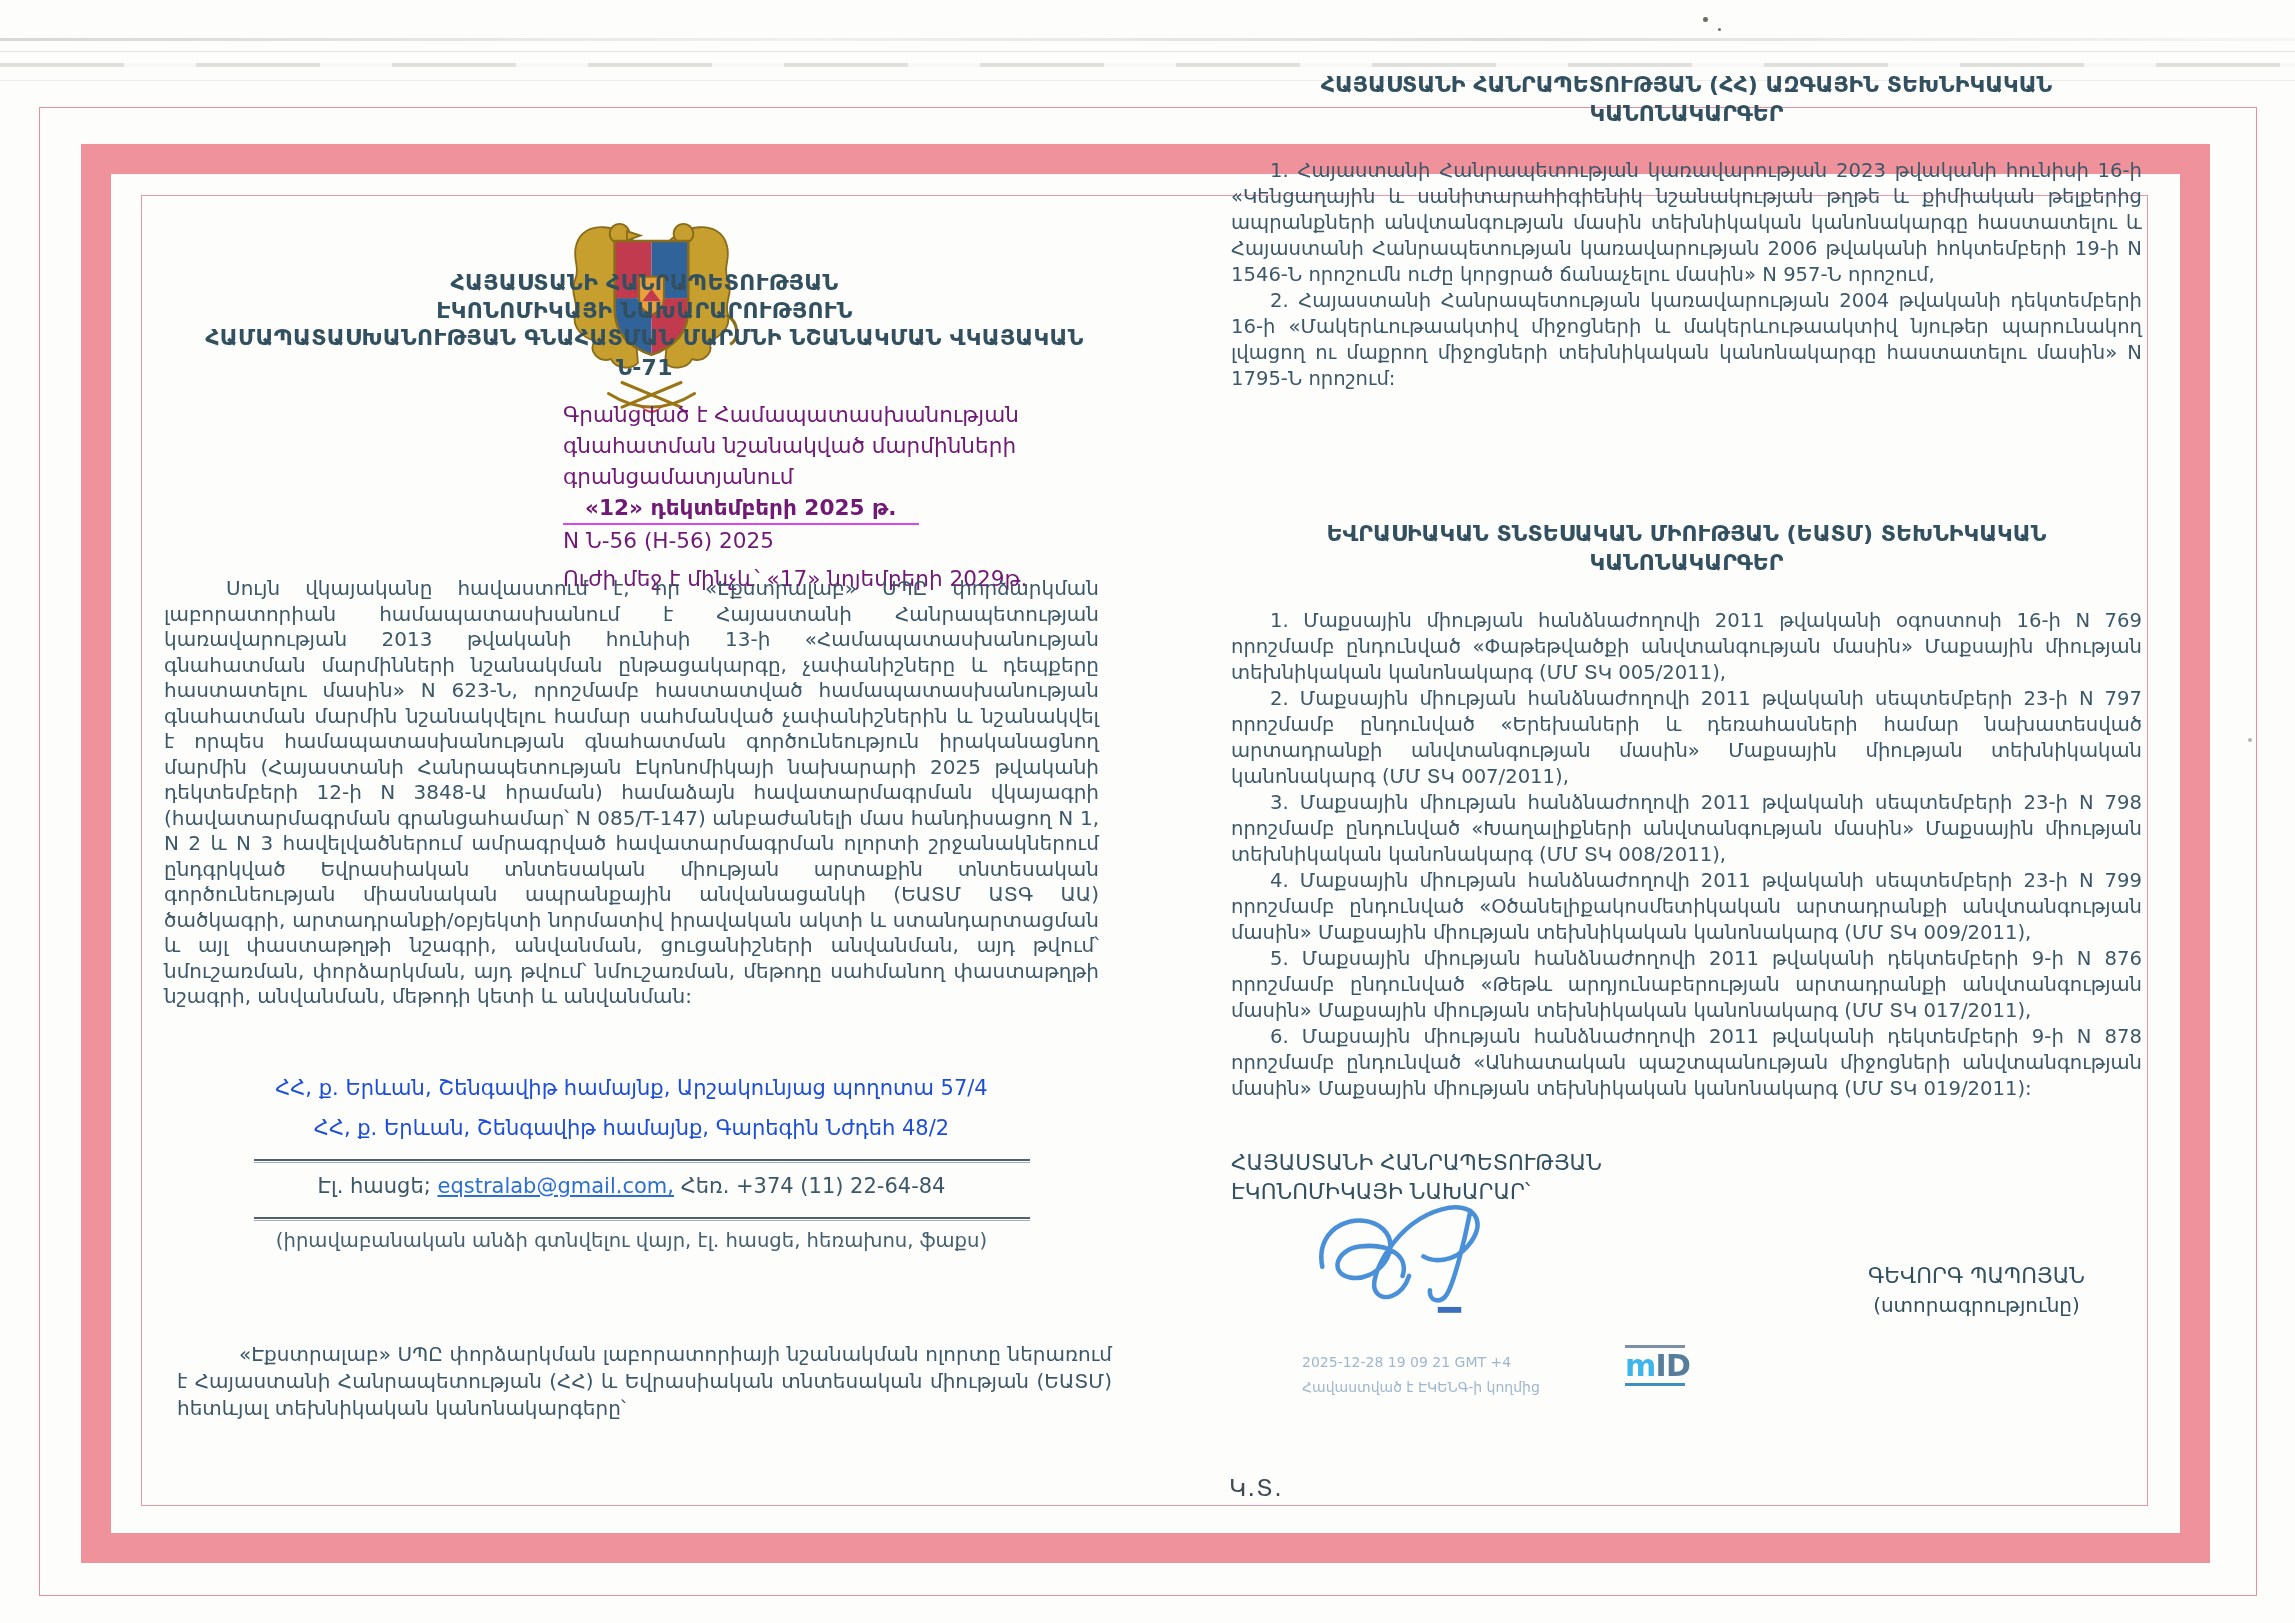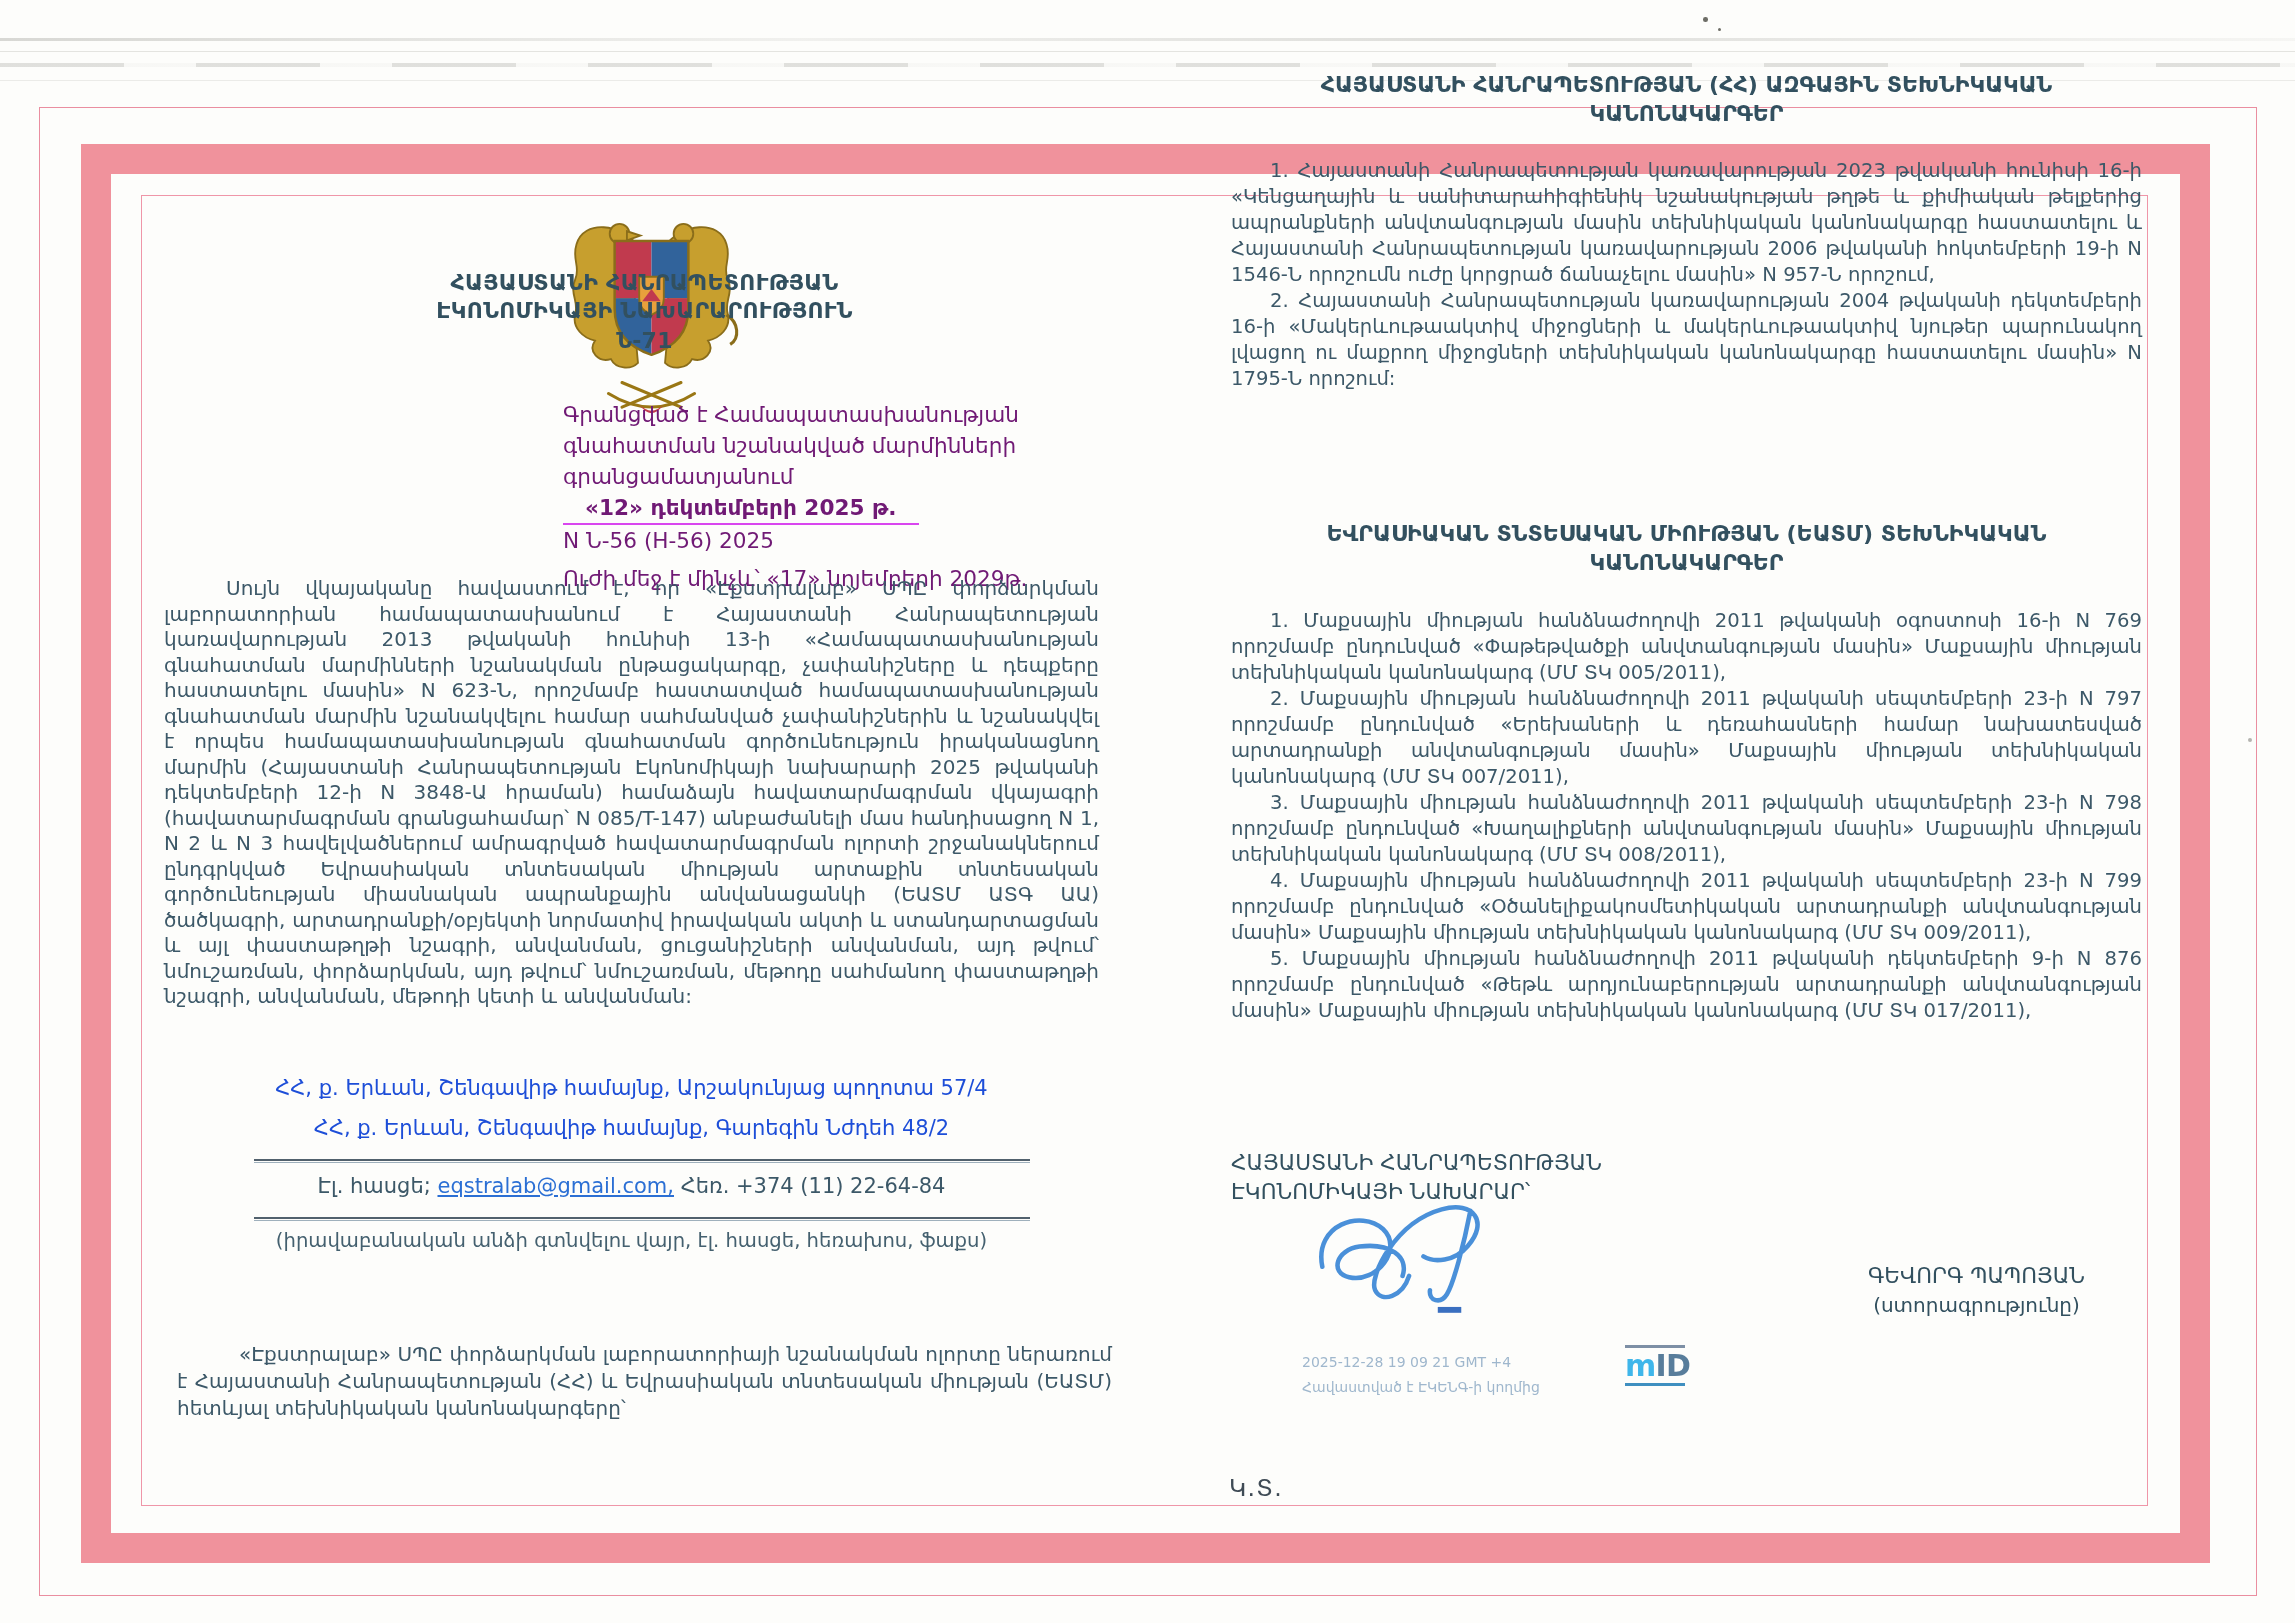--- a/index.html
+++ b/index.html
@@ -121,20 +121,21 @@
       </g>
       <path d="M150,336 q20,20 40,0 q-20,28 -40,0 Z" fill="#c13a4e"></path>
     </svg>
   </div>
 
   <div class="shift">
 
     <div class="ministry">
       <div>ՀԱՅԱՍՏԱՆԻ ՀԱՆՐԱՊԵՏՈՒԹՅԱՆ</div>
       <div>ԷԿՈՆՈՄԻԿԱՅԻ ՆԱԽԱՐԱՐՈՒԹՅՈՒՆ</div>
+      <div>ՀԱՄԱՊԱՏԱՍԽԱՆՈՒԹՅԱՆ ԳՆԱՀԱՏՄԱՆ ՄԱՐՄՆԻ ՆՇԱՆԱԿՄԱՆ ՎԿԱՅԱԿԱՆ</div>
       <div class="num">Ն-71</div>
     </div>
 
     <div class="regblock">
       <div>Գրանցված է Համապատասխանության</div>
       <div>գնահատման նշանակված մարմինների</div>
       <div>գրանցամատյանում</div>
       <div><span class="date">«12» դեկտեմբերի 2025 թ.</span></div>
       <div>N Ն-56 (H-56) 2025</div>
       <div class="valid">Ուժի մեջ է մինչև՝ «17» նոյեմբերի 2029թ.</div>
@@ -161,20 +162,21 @@
       <p>2. Հայաստանի Հանրապետության կառավարության 2004 թվականի դեկտեմբերի 16-ի «Մակերևութաակտիվ միջոցների և մակերևութաակտիվ նյութեր պարունակող լվացող ու մաքրող միջոցների տեխնիկական կանոնակարգը հաստատելու մասին» N 1795-Ն որոշում:</p>
     </div>
 
     <div class="rc-head eaeu">ԵՎՐԱՍԻԱԿԱՆ ՏՆՏԵՍԱԿԱՆ ՄԻՈՒԹՅԱՆ (ԵԱՏՄ) ՏԵԽՆԻԿԱԿԱՆ ԿԱՆՈՆԱԿԱՐԳԵՐ</div>
     <div class="rc-items eaeu">
       <p>1. Մաքսային միության հանձնաժողովի 2011 թվականի օգոստոսի 16-ի N 769 որոշմամբ ընդունված «Փաթեթվածքի անվտանգության մասին» Մաքսային միության տեխնիկական կանոնակարգ (ՄՄ ՏԿ 005/2011),</p>
       <p>2. Մաքսային միության հանձնաժողովի 2011 թվականի սեպտեմբերի 23-ի N 797 որոշմամբ ընդունված «Երեխաների և դեռահասների համար նախատեսված արտադրանքի անվտանգության մասին» Մաքսային միության տեխնիկական կանոնակարգ (ՄՄ ՏԿ 007/2011),</p>
       <p>3. Մաքսային միության հանձնաժողովի 2011 թվականի սեպտեմբերի 23-ի N 798 որոշմամբ ընդունված «Խաղալիքների անվտանգության մասին» Մաքսային միության տեխնիկական կանոնակարգ (ՄՄ ՏԿ 008/2011),</p>
       <p>4. Մաքսային միության հանձնաժողովի 2011 թվականի սեպտեմբերի 23-ի N 799 որոշմամբ ընդունված «Օծանելիքակոսմետիկական արտադրանքի անվտանգության մասին» Մաքսային միության տեխնիկական կանոնակարգ (ՄՄ ՏԿ 009/2011),</p>
       <p>5. Մաքսային միության հանձնաժողովի 2011 թվականի դեկտեմբերի 9-ի N 876 որոշմամբ ընդունված «Թեթև արդյունաբերության արտադրանքի անվտանգության մասին» Մաքսային միության տեխնիկական կանոնակարգ (ՄՄ ՏԿ 017/2011),</p>
+      <p>6. Մաքսային միության հանձնաժողովի 2011 թվականի դեկտեմբերի 9-ի N 878 որոշմամբ ընդունված «Անհատական պաշտպանության միջոցների անվտանգության մասին» Մաքսային միության տեխնիկական կանոնակարգ (ՄՄ ՏԿ 019/2011):</p>
     </div>
 
     <div class="minister">
       <div>ՀԱՅԱՍՏԱՆԻ ՀԱՆՐԱՊԵՏՈՒԹՅԱՆ</div>
       <div>ԷԿՈՆՈՄԻԿԱՅԻ ՆԱԽԱՐԱՐ՝</div>
     </div>
 
     <div class="sig">
       <svg width="288" height="137" viewBox="0 0 440 210">
         <path d="M35,130 C22,65 95,42 128,72 C160,102 118,156 76,146 C46,139 56,104 92,99 C138,93 168,114 158,144 M168,144 C158,176 126,186 116,166 C106,146 146,62 218,42 C268,28 290,62 258,98 C238,122 206,124 190,114 M262,44 C252,96 236,156 226,172 C216,188 198,182 200,166" stroke="#4a90d9" stroke-width="7" fill="none" stroke-linecap="round"></path>

